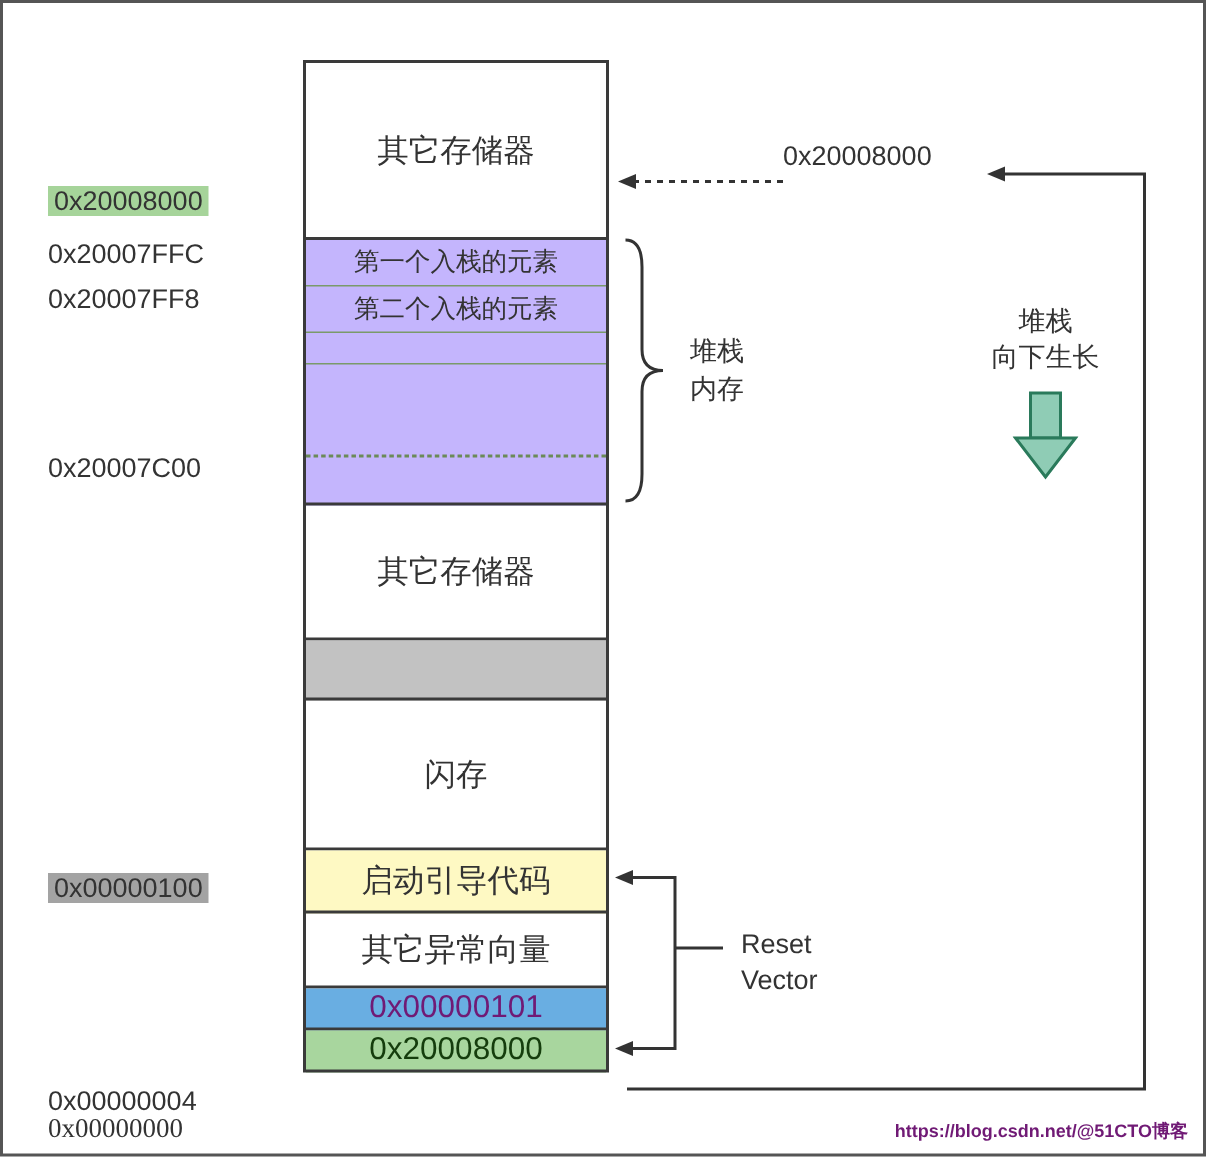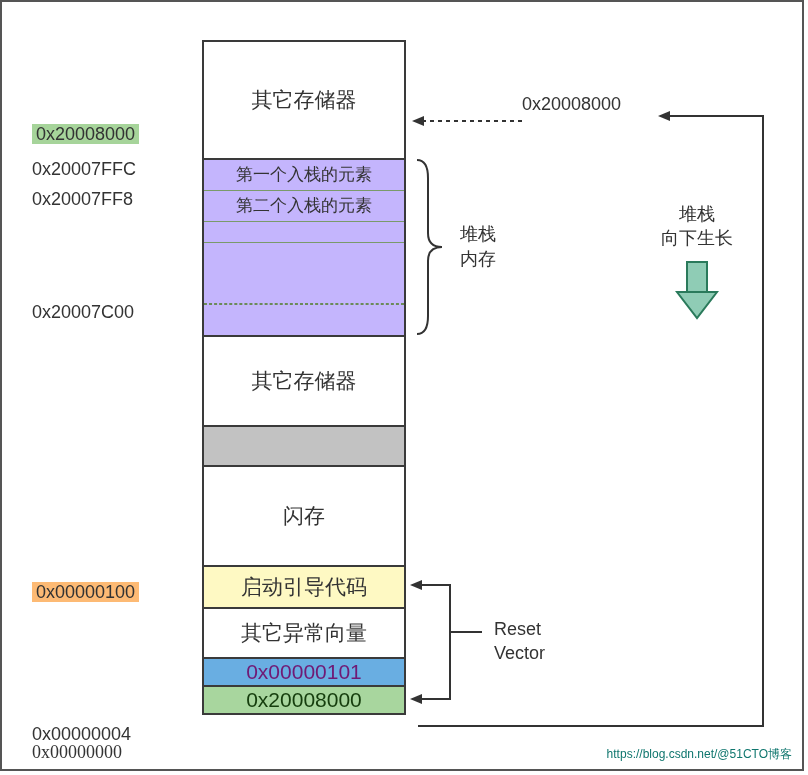--- a/index.html
+++ b/index.html
@@ -21,21 +21,21 @@
     left: 30px;
     width: 160px;
   }
   .addr-label {
     position: absolute;
     white-space: nowrap;
     font-size: 18px;
     color: #333;
   }
   .hl-green { background: #a6d49a; padding: 0 4px; }
-  .hl-blue  { background: #fdba74; padding: 0 4px; }
+  .hl-blue  { background: #a3a3a3; padding: 0 4px; }
 
   .mem-col {
     position: absolute;
     left: 200px;
     top: 38px;
     width: 200px;
     border-left: 2px solid #3a3a3a;
     border-right: 2px solid #3a3a3a;
     border-top: 2px solid #3a3a3a;
   }
@@ -97,23 +97,24 @@
   .downarrow {
     width: 44px;
     height: 60px;
     margin: 10px auto 0 auto;
   }
 
   .watermark {
     position: absolute;
     right: 10px;
     bottom: 6px;
-    color: #0f766e;
+    color: #701a75;
     font-size: 12px;
     pointer-events: none;
+    font-weight: bold;
   }
 </style>
 </head>
 <body>
 
 <div class="outer">
 
   <div class="addr-col">
     <div class="addr-label" style="top:122px;"><span class="hl-green">0x20008000</span></div>
     <div class="addr-label" style="top:157px;">0x20007FFC</div>

